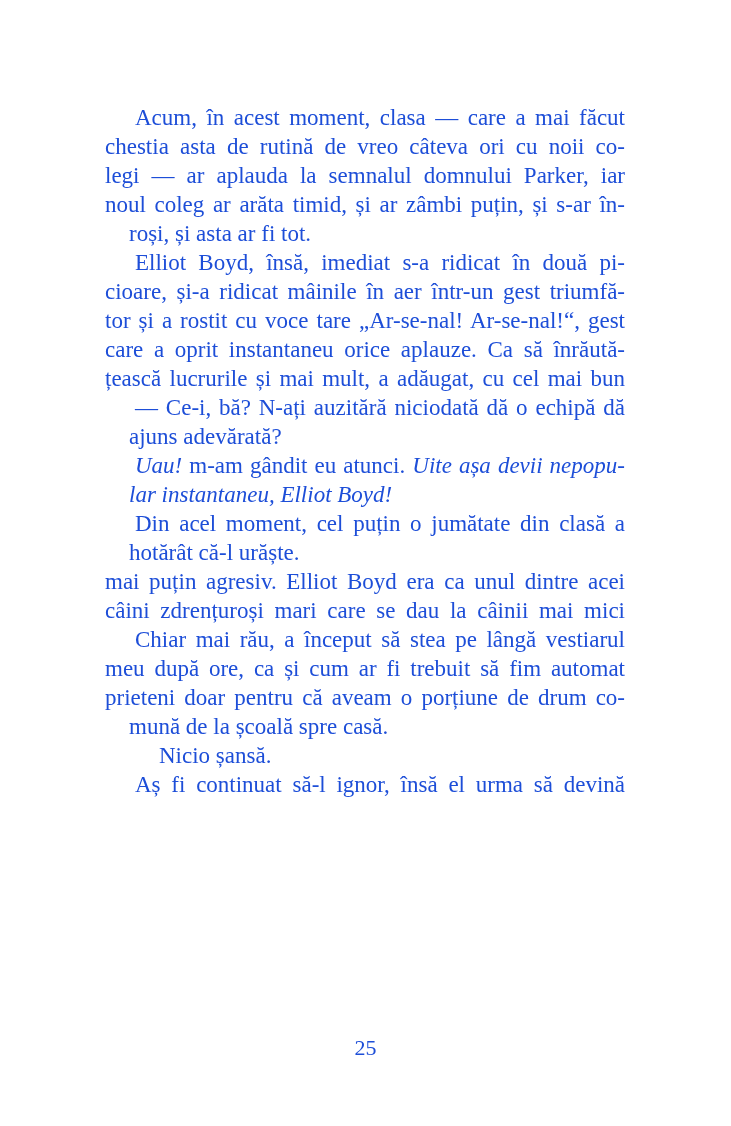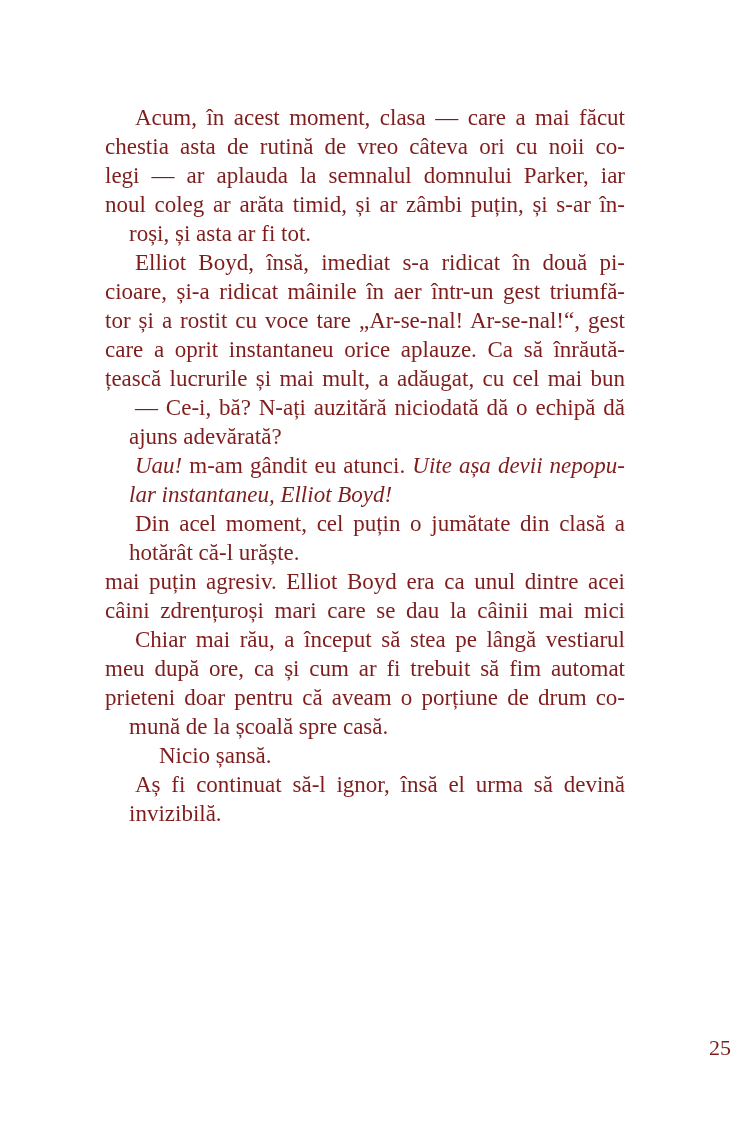--- a/index.html
+++ b/index.html
@@ -7,21 +7,21 @@
     padding: 0;
     background: #ffffff;
   }
   .book-page {
     position: relative;
     width: 731px;
     height: 1126px;
     background: #ffffff;
     overflow: hidden;
     font-family: "Liberation Serif", "DejaVu Serif", serif;
-    color: #7f1d1d;
+    color: #1d4ed8;
   }
   .text-block {
     position: absolute;
     left: 105px;
     top: 103px;
     width: 520px;
     font-size: 23px;
     line-height: 29px;
   }
   .paragraph {
@@ -43,21 +43,21 @@
     margin-left: 24px;
   }
   .line i {
     font-style: italic;
   }
   .page-number {
     position: absolute;
     left: 0;
     top: 1034px;
     width: 731px;
-    text-align: right;
+    text-align: center;
     font-size: 22px;
     line-height: 28px;
   }
 </style>
 </head>
 <body>
 
 <div class="book-page">
   <div class="text-block" id="text-block">
       <div class="paragraph">
@@ -94,17 +94,16 @@
         <div class="line first"><span>Chiar mai rău, a început să stea pe lângă vestiarul</span></div>
         <div class="line"><span>meu după ore, ca și cum ar fi trebuit să fim automat</span></div>
         <div class="line"><span>prieteni doar pentru că aveam o porțiune de drum co-</span></div>
         <div class="line last"><span>mună de la școală spre casă.</span></div>
       </div>
       <div class="paragraph">
         <div class="line first last"><span>Nicio șansă.</span></div>
       </div>
       <div class="paragraph">
         <div class="line first"><span>Aș fi continuat să-l ignor, însă el urma să devină</span></div>
-        <div class="line last"><span>invizibilă.</span></div>
       </div>
     </div>
   <div class="page-number">25</div>
 </div>
 
 </body></html>

